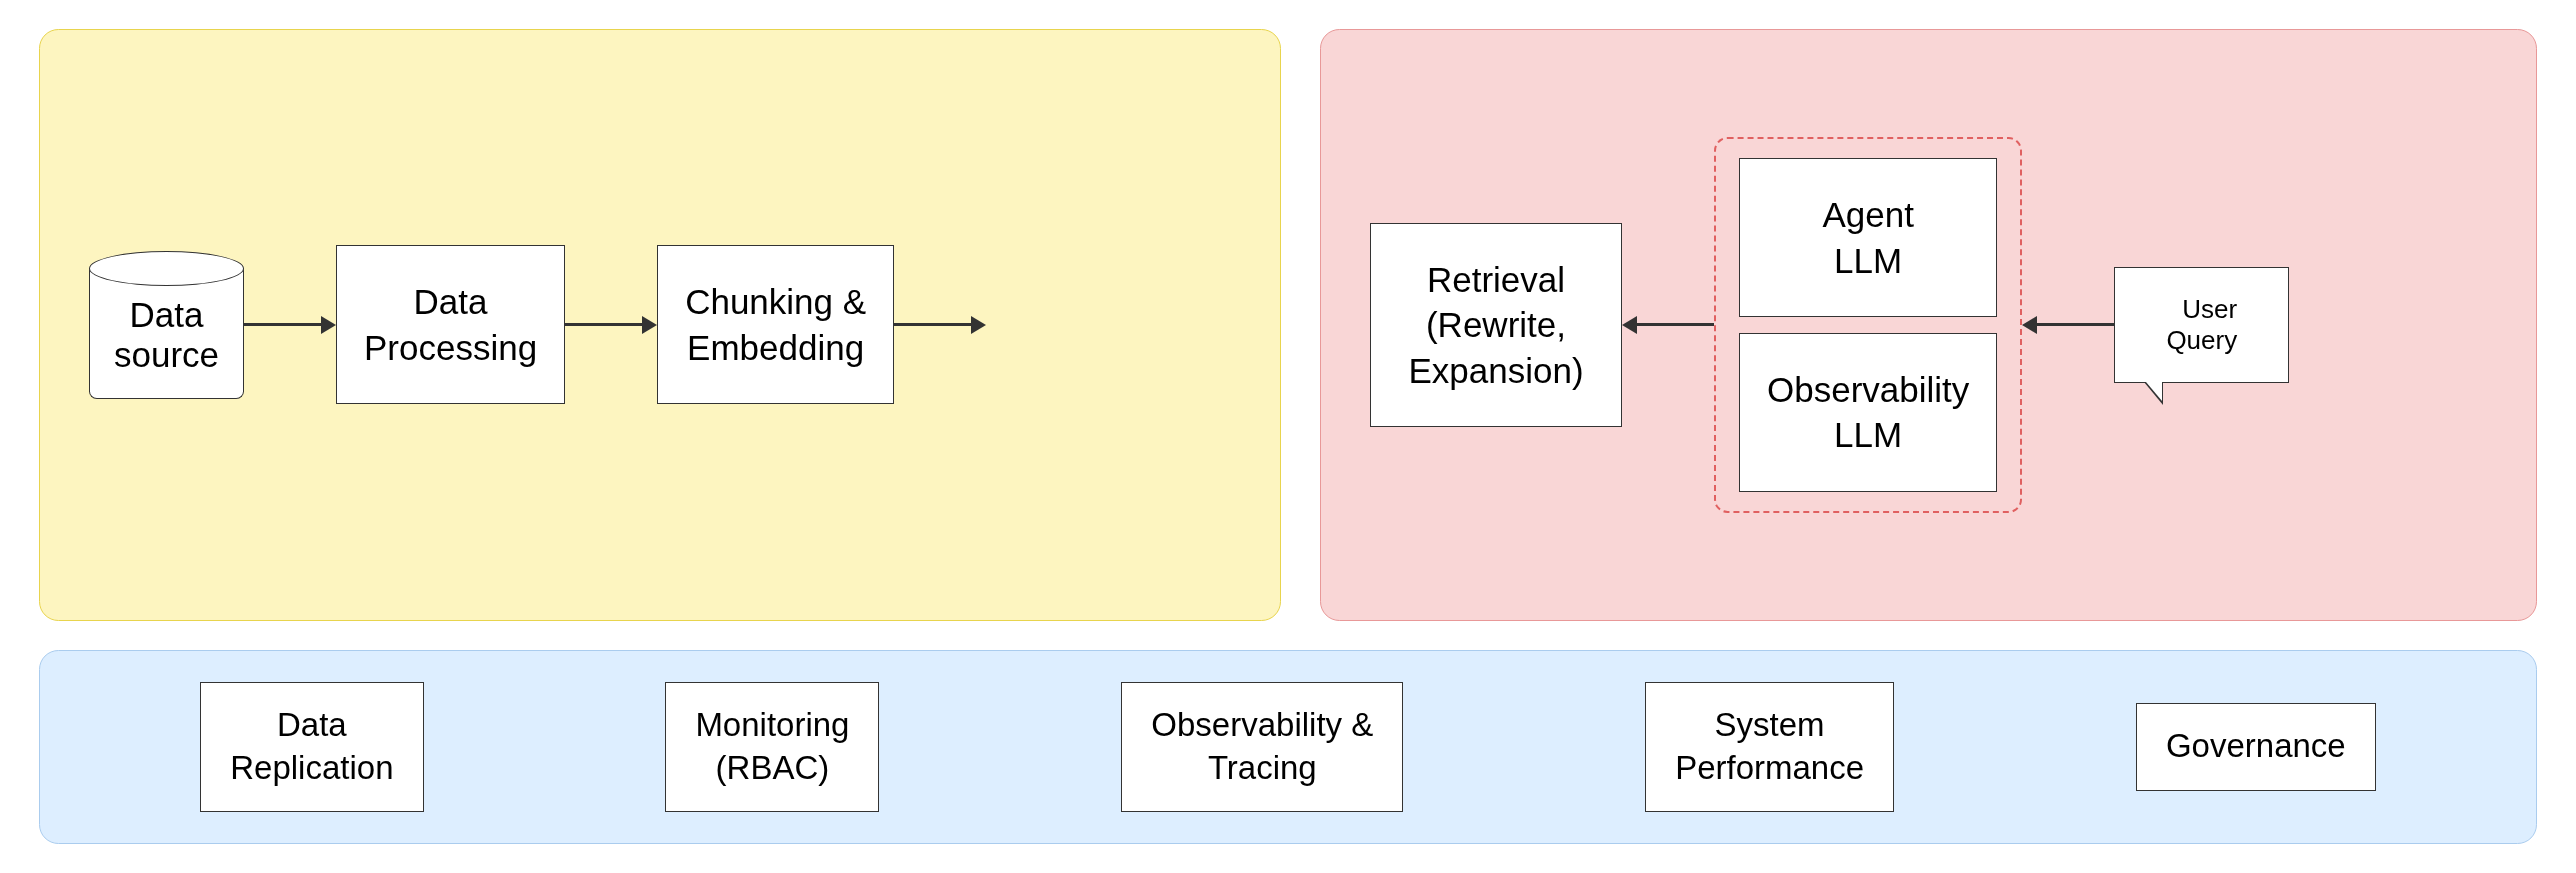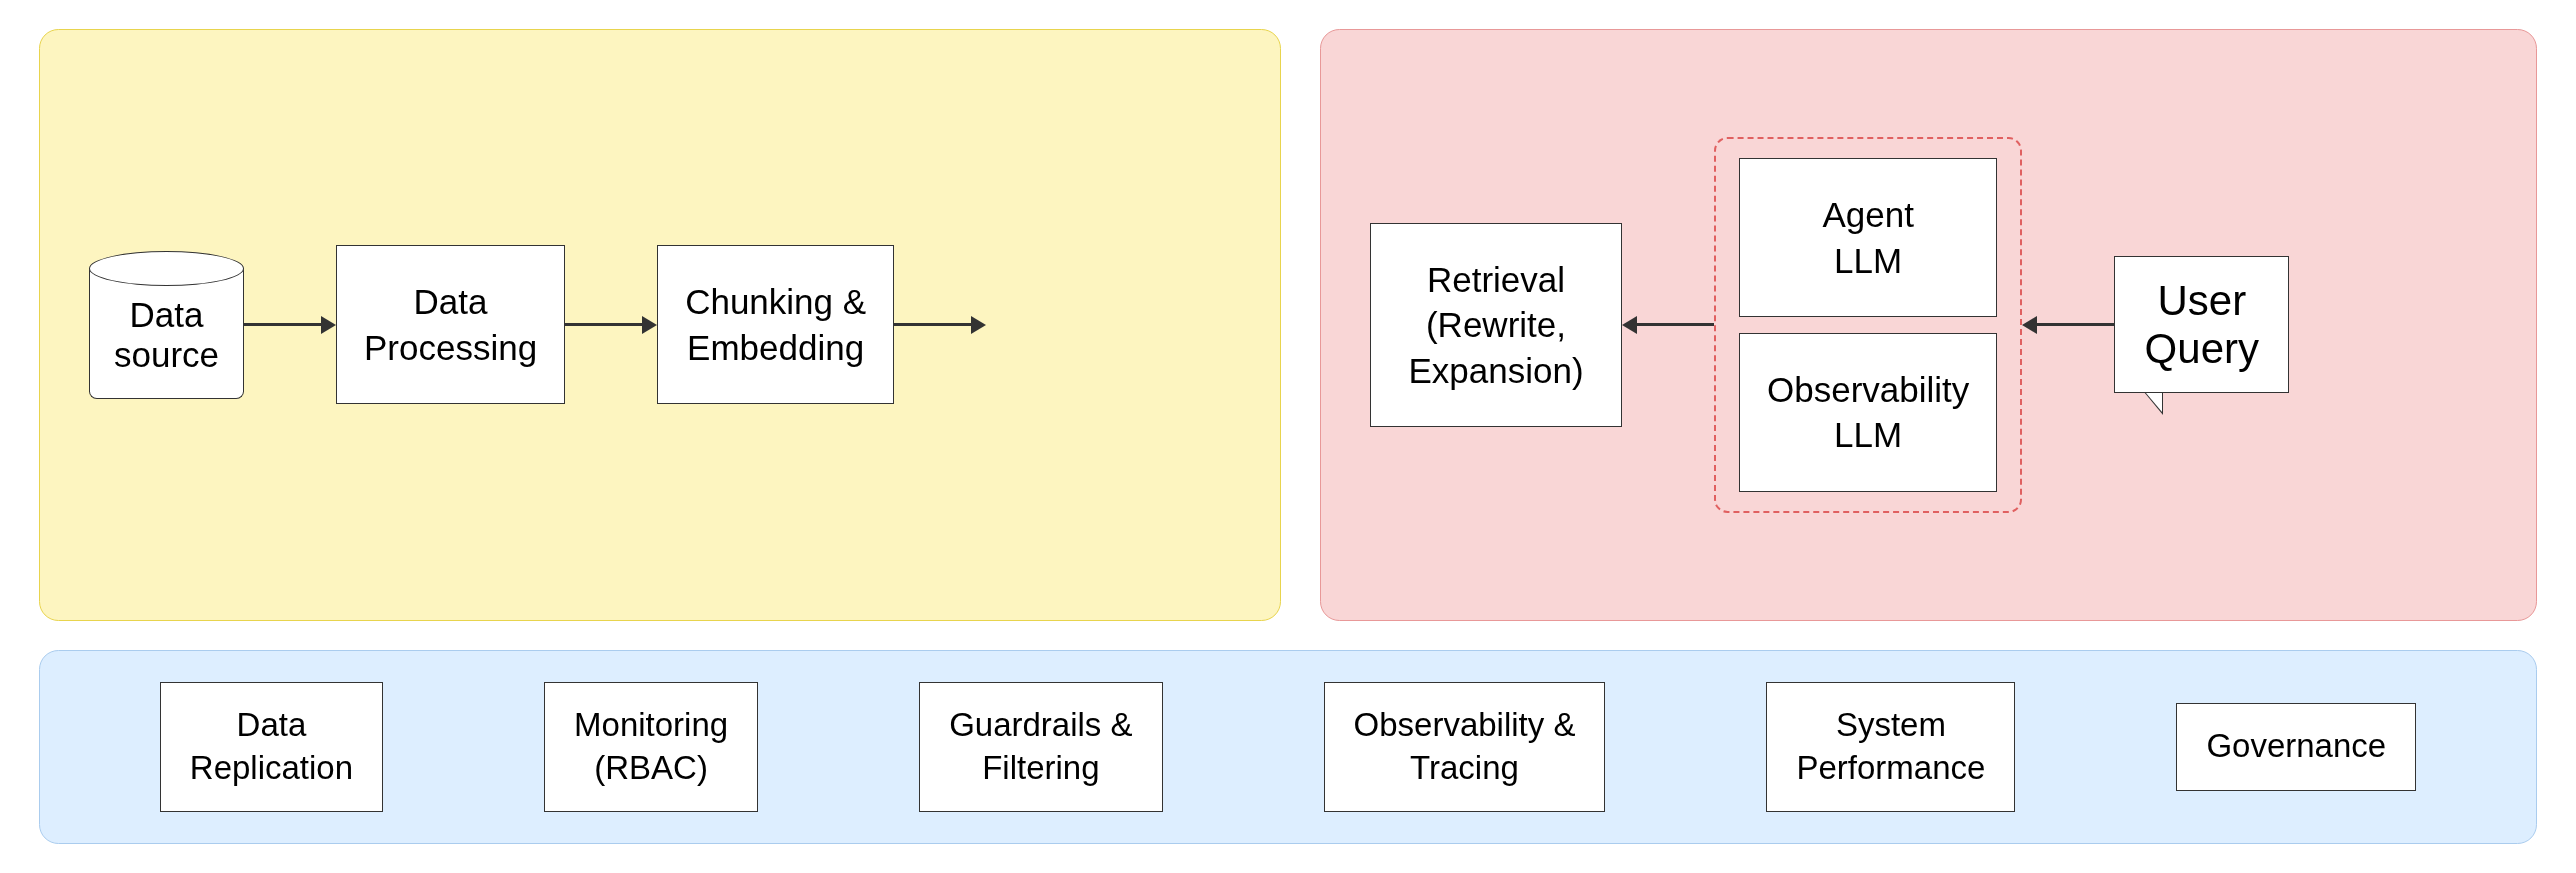--- a/index.html
+++ b/index.html
@@ -164,22 +164,22 @@
       background: transparent;
     }
 
     
     .user-query-bubble {
       border: 1.9px solid #333;
       background: #fff;
       padding: 19.4px 27px;
       min-width: 175px;
       min-height: 116px;
-      text-align: center;
-      font-size: 42px;
+      text-align: right;
+      font-size: 26px;
       display: flex;
       align-items: center;
       justify-content: center;
       position: relative;
     }
 
     
     .bottom-section {
       background: #ddeeff;
       border: 1.9px solid #aaccee;
@@ -335,24 +335,20 @@
     <div class="bottom-node">
       <span style="white-space:pre-line">Data
 Replication</span>
     </div>
 
     <div class="bottom-node">
       <span style="white-space:pre-line">Monitoring
 (RBAC)</span>
     </div>
 
-    <div class="bottom-node">
-      <span style="white-space:pre-line">Guardrails &amp;
-Filtering</span>
-    </div>
 
     <div class="bottom-node">
       <span style="white-space:pre-line">Observability &amp;
 Tracing</span>
     </div>
 
 
     <div class="bottom-node">
       <span style="white-space:pre-line">System
 Performance</span>

